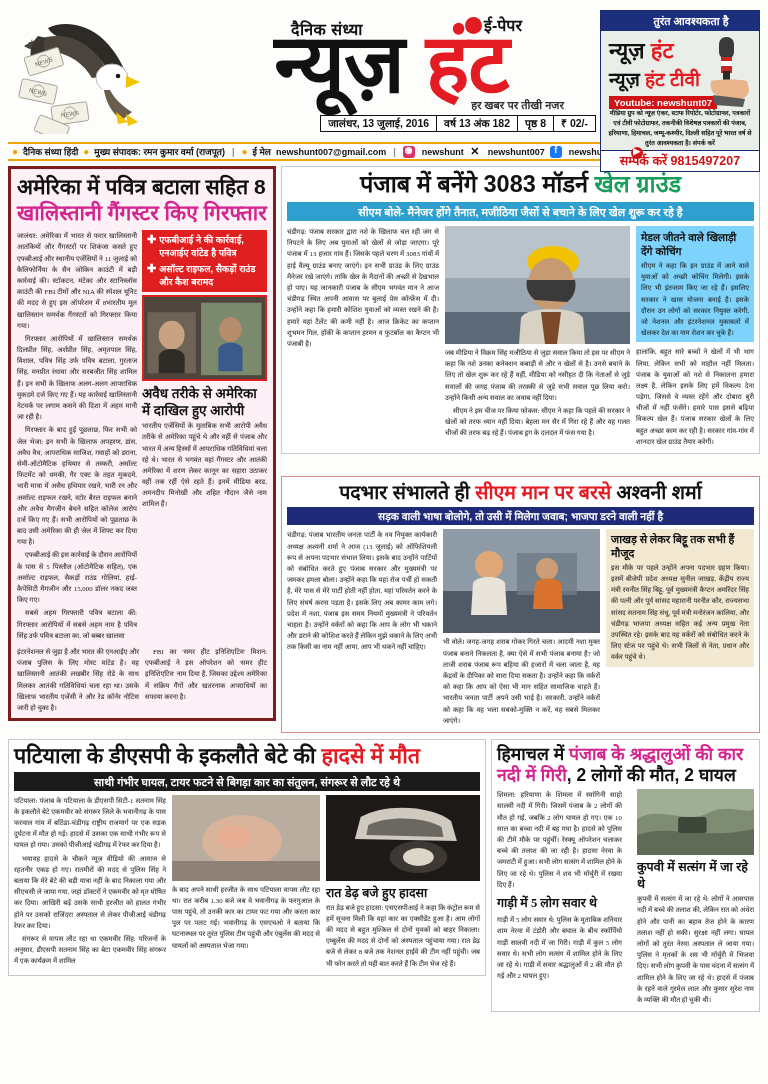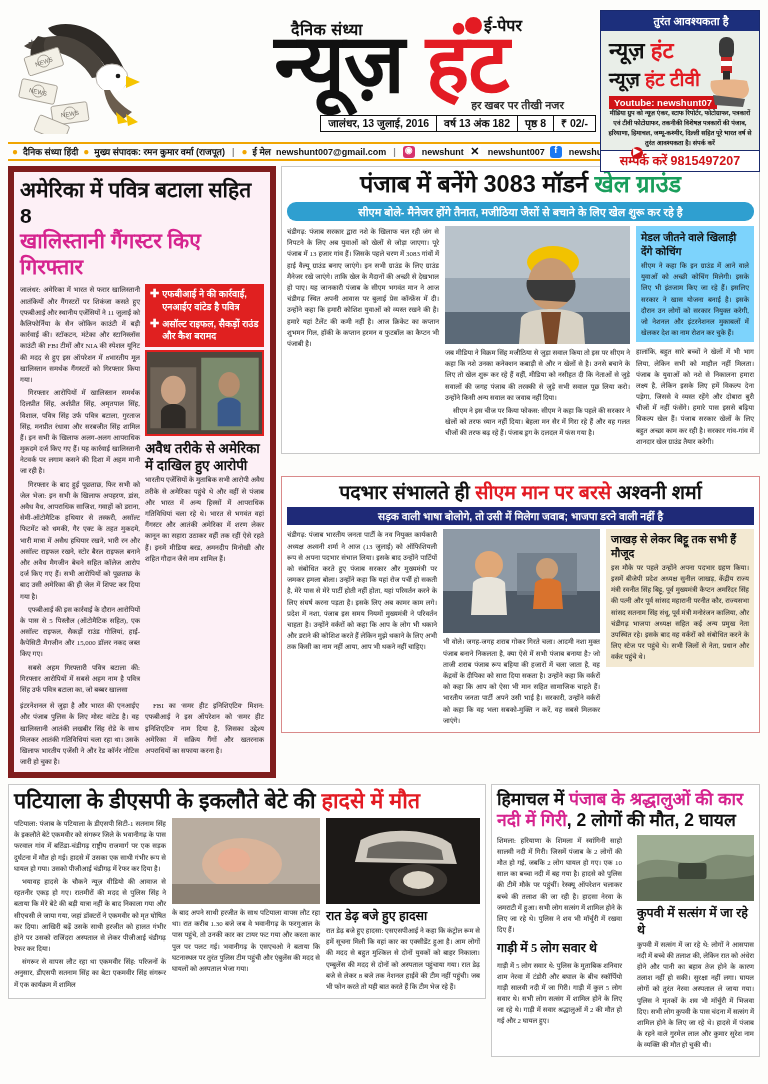--- a/index.html
+++ b/index.html
@@ -138,21 +138,21 @@
              position:absolute; left:0; right:0; top:-1px; text-align:center;}
   .ic.x span { color:#111; font-size:11px; }
 
   
   .grid-top { display:flex; gap:5px; margin-top:5px; }
   .col-left { width: 268px; flex:0 0 268px; }
   .col-main { flex:1 1 auto; }
 
   
   .s1 {
-    border: 6px solid #7f1d1d; background:#fdf0f6;
+    border: 3px solid #7f1d1d; background:#fdf0f6;
     padding: 5px 6px 5px;
   }
   .s1 h1 {
     font-size: 21px; line-height: 1.22; font-weight:bold;
   }
   .s1 h1 .b { color:#111; }
   .s1 h1 .m { color:#d6248f; }
   .s1-body { display:flex; gap:5px; margin-top:5px; }
   .s1-txt { width: 120px; flex:0 0 120px; }
   .s1-right { flex:1 1 auto; }
@@ -176,21 +176,21 @@
   }
   .bodytext p { margin-bottom: 2px; text-indent: 8px; }
   .bodytext p.first { text-indent:0; }
 
   
   .s2 { border:1px solid #c8c8c8; padding:4px 5px; background:#fff; }
   .s2 h1 { font-size: 23.5px; font-weight:bold; line-height:1.15; text-align:center; }
   .s2 h1 .b { color:#111; } .s2 h1 .g { color:#1a9e5c; }
   .s2 .sub {
     background:#2f9fd0; color:#fff; font-size:11px; font-weight:bold;
-    text-align:center; padding:2px 4px; margin-top:4px;border-radius:9px;
+    text-align:center; padding:2px 4px; margin-top:4px;
   }
   .s2-cols { display:flex; gap:6px; margin-top:5px; }
   .s2-c1 { width:152px; flex:0 0 152px; }
   .s2-c2 { width:185px; flex:0 0 185px; }
   .s2-c3 { flex:1 1 auto; }
   .photo.p2 { height: 118px; background: linear-gradient(150deg,#8aa0b5 0%,#5d7185 40%,#3c4a58 100%); }
   .boxinfo { background:#7dd3fc; padding:4px 5px; }
   .boxinfo h3 { font-size:10.5px; font-weight:bold; color:#111; margin-bottom:2px; }
 
   
@@ -198,21 +198,21 @@
   .s3 h1 { font-size:19.5px; font-weight:bold; text-align:center; line-height:1.15; }
   .s3 h1 .b{color:#111;} .s3 h1 .r{color:#e31b23;}
   .s3 .sub { background:#1f2a78; color:#fff; font-size:10.5px; font-weight:bold;
              text-align:center; padding:2px 4px; margin-top:4px; }
   .s3-cols { display:flex; gap:6px; margin-top:4px; }
   .s3-c1 { width:150px; flex:0 0 150px; }
   .s3-c2 { width:157px; flex:0 0 157px; }
   .s3-c3 { flex:1 1 auto; }
   .photo.p3 { height:104px; background: linear-gradient(150deg,#9fb3c4 0%,#6d7f90 50%,#46525e 100%); }
   .boxinfo2 { background:#f3e9d2; padding:4px 5px; }
-  .boxinfo2 h3 { font-size:11px; font-weight:bold; color:#111; margin-bottom:2px; line-height:1.2;}
+  .boxinfo2 h3 { font-size:11px; font-weight:bold; color:#111; margin-bottom:2px; line-height:1.2;font-family:Liberation Serif, serif;}
 
   
   .grid-bot { display:flex; gap:5px; margin-top:6px; }
   .col-bl { width: 478px; flex:0 0 478px; }
   .col-br { flex:1 1 auto; }
 
   .s4 { border:1px solid #c8c8c8; padding:4px 5px; background:#fff; }
   .s4 h1 { font-size:21.5px; font-weight:bold; line-height:1.15; }
   .s4 h1 .b{color:#111;} .s4 h1 .r{color:#e31b23;}
   .s4 .sub { background:#1a1a1a; color:#fff; font-size:11px; font-weight:bold;
@@ -485,20 +485,21 @@
   </div>
 
   <div class="grid-bot">
 
     <div class="col-bl">
       <div class="s4">
         <h1>
           <span class="b">पटियाला के डीएसपी के इकलौते बेटे की</span>
           <span class="r">हादसे में मौत</span>
         </h1>
+        <div class="sub">साथी गंभीर घायल, टायर फटने से बिगड़ा कार का संतुलन, संगरूर से लौट रहे थे</div>
         <div class="s4-cols">
           <div class="s4-c1 bodytext">
             <p class="first">पटियाला: पंजाब के पटियाला के डीएसपी सिटी-1 सतनाम सिंह के इकलौते बेटे एकमवीर को संगरूर जिले के भवानीगढ़ के पास फरवाल गांव में बठिंडा-चंडीगढ़ राष्ट्रीय राजमार्ग पर एक सड़क दुर्घटना में मौत हो गई। हादसे में उसका एक साथी गंभीर रूप से घायल हो गया। उसको पीजीआई चंडीगढ़ में रेफर कर दिया है।</p>
             <p>भयावह हादसे के चौकने न्यूज़ वीडियो की आवाज से रहतनीर एकड़ हो गए। रातमीरों की मदद से पुलिस सिंह ने बताया कि मेरे बेटे की बड़ी यात्रा नहीं के बाद निकाला गया और सीएचसी ले जाया गया, जहां डॉक्टरों ने एकमवीर को मृत घोषित कर दिया। आखिरी बढ़ें उसके साथी हरजीत को हालत गंभीर होने पर उसको राजिंदरा अस्पताल से लेकर पीजीआई चंडीगढ़ रेफर कर दिया।</p>
             <p>संगरूर से वापस लौट रहा था एकमवीर सिंह: परिजनों के अनुसार, डीएसपी सतनाम सिंह का बेटा एकमवीर सिंह संगरूर में एक कार्यक्रम में शामिल</p>
           </div>
           <div class="s4-c2">
             <div class="photo p4">
               <svg width="100%" height="100%" viewBox="0 0 148 86" preserveAspectRatio="none">
                 <rect width="148" height="86" fill="#b9ada0"></rect>

